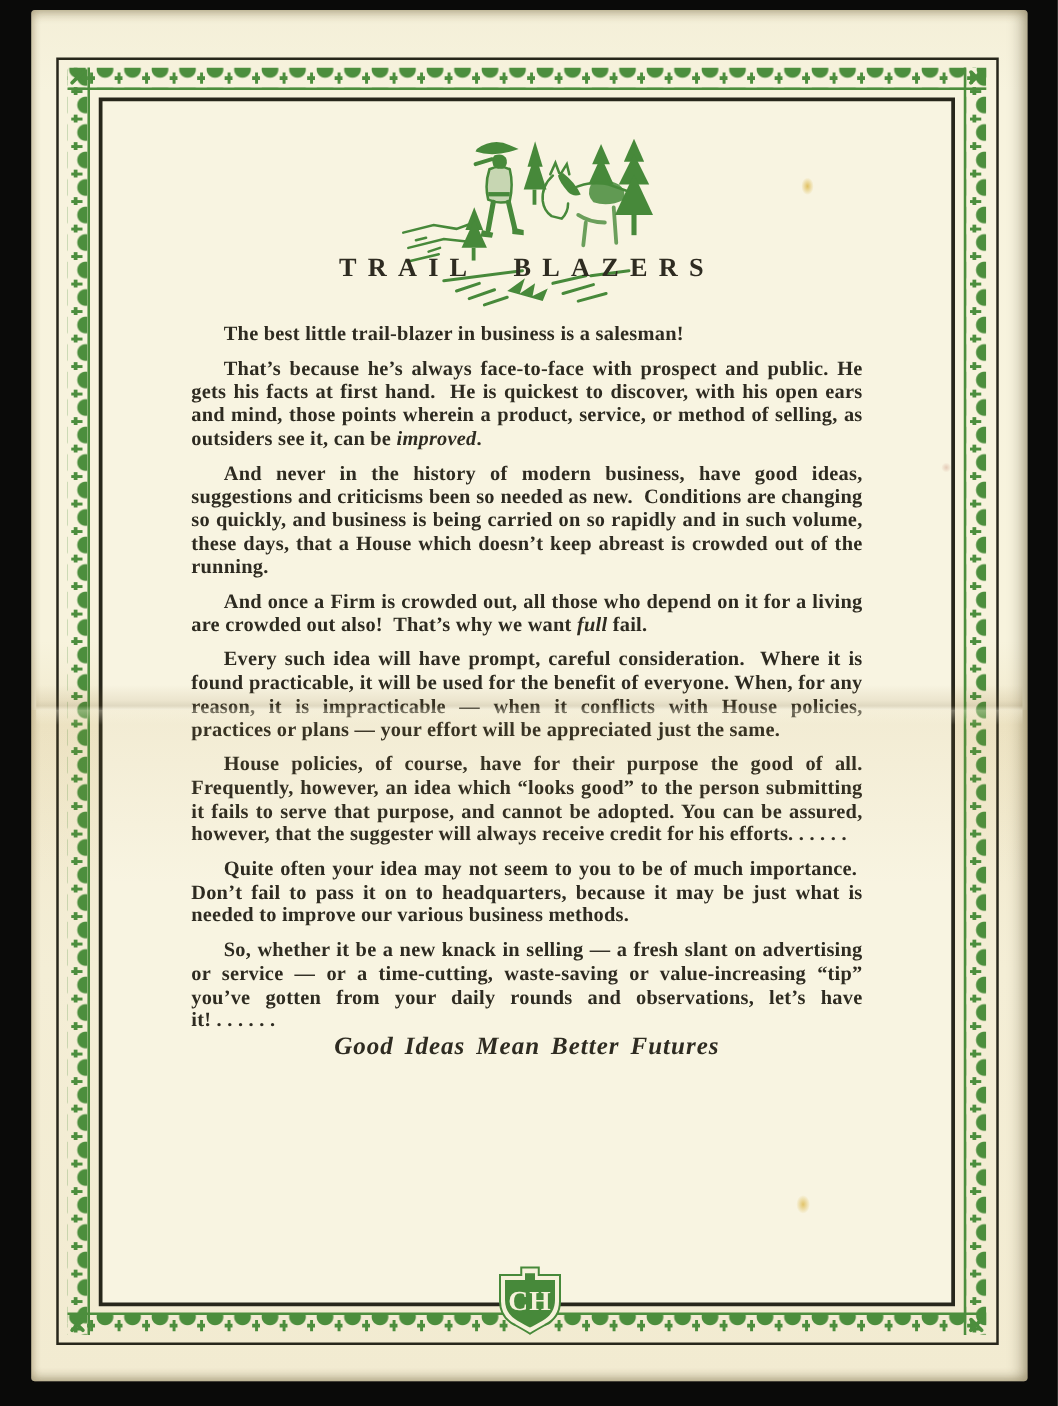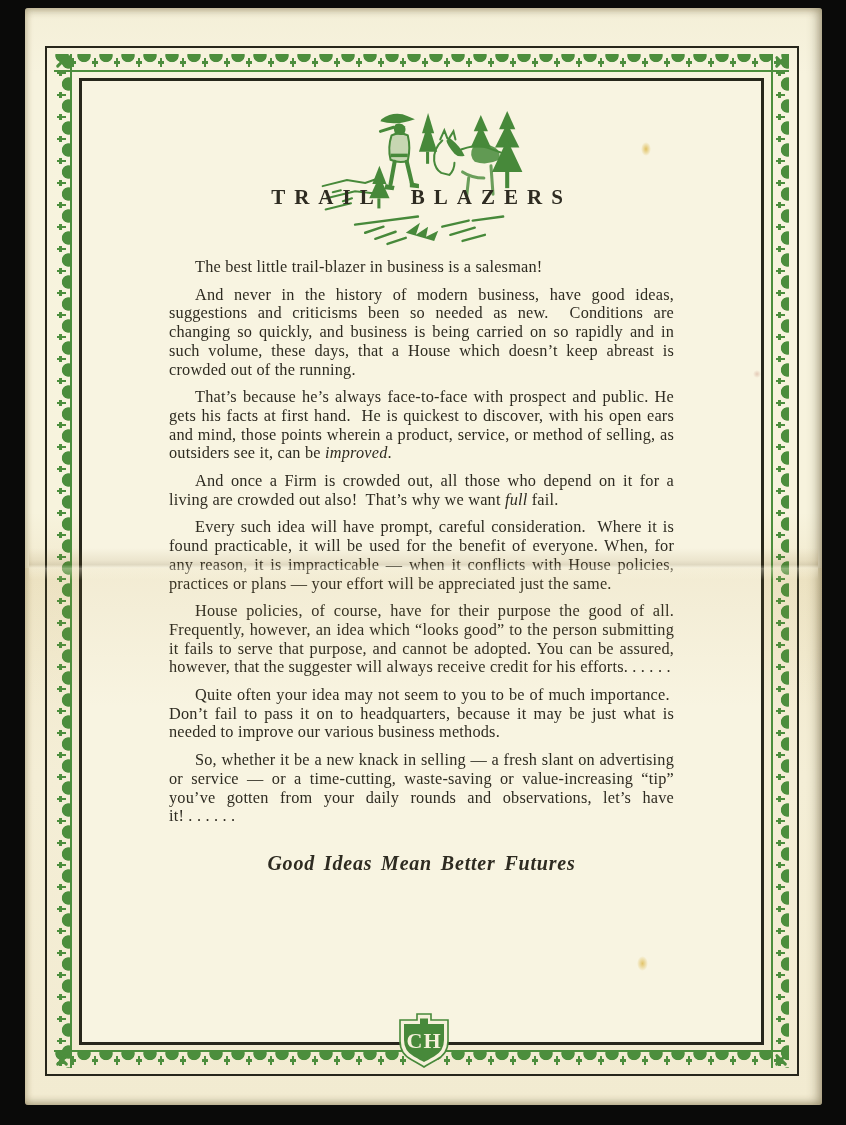--- a/index.html
+++ b/index.html
@@ -35,26 +35,26 @@
   .corner{position:absolute;width:16px;height:16px;}
   .corner::before,.corner::after{content:'';position:absolute;left:50%;top:50%;width:15px;height:3.2px;border-radius:2px;
     background:var(--green,#4c8e3d);}
   .corner::before{transform:translate(-50%,-50%) rotate(45deg);}
   .corner::after{transform:translate(-50%,-50%) rotate(-45deg);}
   .c-tl{left:29px;top:46px;} .c-tr{right:33px;top:46px;} .c-bl{left:29px;bottom:37px;} .c-br{right:33px;bottom:37px;}
   
   .content{position:absolute;left:57px;top:73px;right:61px;bottom:63px;padding:0 71px;color:var(--ink,#2e2b21);}
   .masthead{position:relative;margin-top:26px;height:142px;}
   .illustration{position:absolute;left:50%;top:0;transform:translateX(-50%);}
-  .doc-title{position:absolute;top:80px;left:0;width:100%;margin:0;text-align:center;
+  .doc-title{position:absolute;top:97px;left:0;width:100%;margin:0;text-align:center;
     font-size:21px;line-height:1;font-weight:700;letter-spacing:9px;word-spacing:15px;color:var(--ink,#2e2b21);}
   .body-copy{margin-top:7px;}
-  .body-copy p{margin:9px 16px 0;font-size:16.3px;line-height:18.7px;text-align:justify;text-indent:26px;
-    letter-spacing:.2px;}
-  .tagline{margin-top:26px;text-align:center;font-style:italic;font-weight:700;font-size:20px;
+  .body-copy p{margin:9px 0 0;font-size:16.3px;line-height:18.7px;text-align:justify;text-indent:26px;
+    letter-spacing:.2px;font-weight:bold;}
+  .tagline{text-align:center;font-style:italic;font-weight:700;font-size:20px;
     letter-spacing:.8px;word-spacing:3px;color:var(--ink,#2e2b21);}
   .shield{position:absolute;left:50%;top:1002px;transform:translateX(-50%);}
   
   .crease{position:absolute;left:4px;right:4px;top:540px;height:32px;pointer-events:none;
     background:linear-gradient(180deg, rgba(0,0,0,0) 0%, rgba(130,100,40,.10) 38%, rgba(95,72,25,.16) 52%,
                rgba(250,246,228,.35) 64%, rgba(0,0,0,0) 100%);}
   .fold-tone{position:absolute;left:0;right:0;top:560px;height:140px;pointer-events:none;
     background:linear-gradient(180deg, rgba(180,145,60,.085), rgba(180,145,60,0));}
   .stain{position:absolute;pointer-events:none;border-radius:50%;}
   .stain-1{left:616px;top:134px;width:10px;height:14px;
@@ -127,22 +127,22 @@
             <path d="M84 124 l14 -10 l-4 12 l12 -8 l-2 10 l12 -6 l-4 10 z" fill="#47893a" stroke="none"></path>
             <path d="M120 118 l26 -6 M128 126 l24 -7 M140 132 l22 -6"></path>
             <path d="M150 112 l30 -4"></path>
           </g>
         </svg>
         <h1 class="doc-title">TRAIL BLAZERS</h1>
       </div>
 
       <div class="body-copy">
           <p><span>The best little trail-blazer in business is a salesman!</span></p>
+          <p><span>That’s because he’s always face-to-face with prospect and public. He gets his facts at first hand.&nbsp; He is quickest to discover, with his open ears and mind, those points wherein a product, service, or method of selling, as outsiders see it, can be </span><i>improved</i><span>.</span></p>
           <p><span>And never in the history of modern business, have good ideas, suggestions and criticisms been so needed as new.&nbsp; Conditions are changing so quickly, and business is being carried on so rapidly and in such volume, these days, that a House which doesn’t keep abreast is crowded out of the running.</span></p>
-          <p><span>That’s because he’s always face-to-face with prospect and public. He gets his facts at first hand.&nbsp; He is quickest to discover, with his open ears and mind, those points wherein a product, service, or method of selling, as outsiders see it, can be </span><i>improved</i><span>.</span></p>
           <p><span>And once a Firm is crowded out, all those who depend on it for a living are crowded out also!&nbsp; That’s why we want </span><i>full</i><span> fail.</span></p>
           <p><span>Every such idea will have prompt, careful consideration.&nbsp; Where it is found practicable, it will be used for the benefit of everyone. When, for any reason, it is impracticable — when it conflicts with House policies, practices or plans — your effort will be appreciated just the same.</span></p>
           <p><span>House policies, of course, have for their purpose the good of all. Frequently, however, an idea which “looks good” to the person submitting it fails to serve that purpose, and cannot be adopted. You can be assured, however, that the suggester will always receive credit for his efforts.&nbsp;.&nbsp;.&nbsp;.&nbsp;.&nbsp;.</span></p>
           <p><span>Quite often your idea may not seem to you to be of much importance.&nbsp; Don’t fail to pass it on to headquarters, because it may be just what is needed to improve our various business methods.</span></p>
           <p><span>So, whether it be a new knack in selling — a fresh slant on advertising or service — or a time-cutting, waste-saving or value-increasing “tip” you’ve gotten from your daily rounds and observations, let’s have it!&nbsp;.&nbsp;.&nbsp;.&nbsp;.&nbsp;.&nbsp;.</span></p>
         </div>
 
       <div class="tagline">Good Ideas Mean Better Futures</div>
     </div>
 

